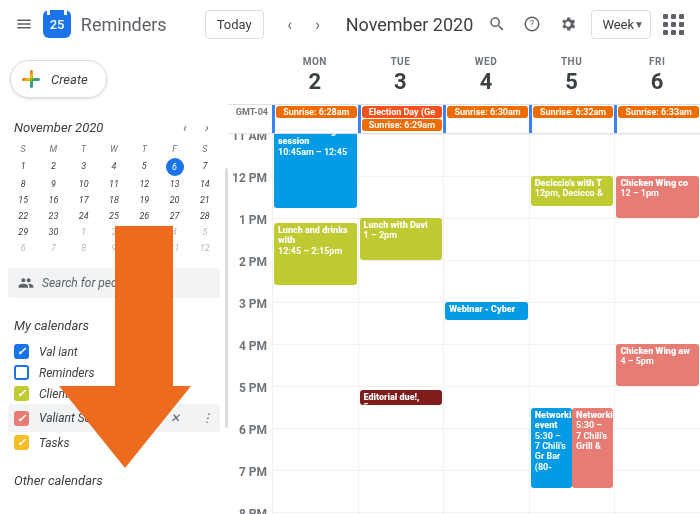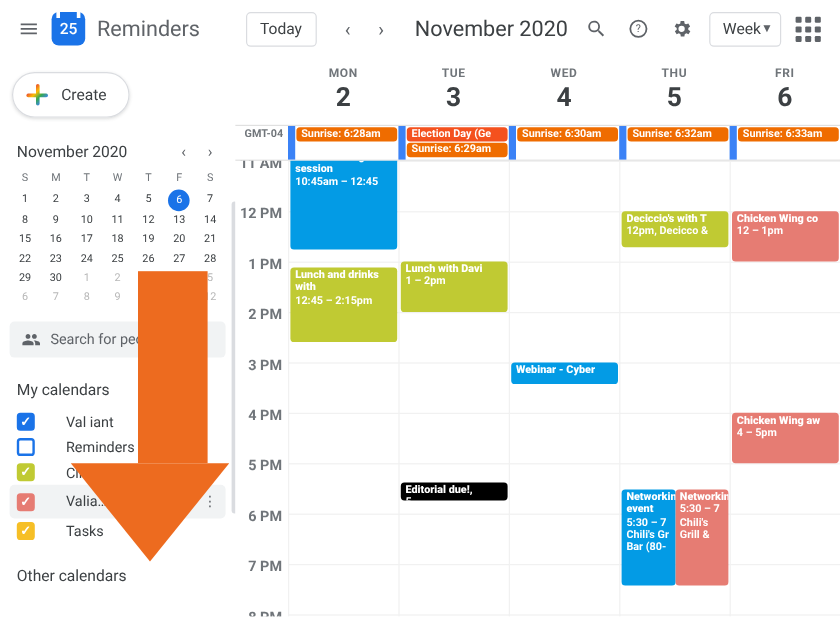--- a/index.html
+++ b/index.html
@@ -14,56 +14,56 @@
   .navarrows{display:flex;margin-left:8px;}
   .navarr{width:28px;height:28px;display:flex;align-items:center;justify-content:center;color:#5f6368;cursor:pointer;font-size:16px;}
   .monthhdr{font-size:18px;color:#3c4043;margin-left:10px;flex:0 0 auto;}
   .spacer{flex:1;}
   .viewsel{border:1px solid #dadce0;border-radius:4px;padding:6px 6px 6px 10px;font-size:13px;display:flex;align-items:center;gap:0;cursor:pointer;margin-left:4px;}
   .viewsel .caret{font-size:10px;color:#5f6368;}
   .apps-grid{display:grid;grid-template-columns:repeat(3,5px);grid-auto-rows:5px;gap:3px;margin:0 8px;cursor:pointer;}
   .apps-grid span{background:#5f6368;border-radius:1px;}
   
   .body{display:flex;height:calc(100% - 48px);}
-  .side{width:196px;padding:8px 8px 0 8px;overflow:hidden;position:relative;}
+  .side{width:228px;padding:8px 8px 0 8px;overflow:hidden;position:relative;font-style:italic;}
   .main{flex:1;display:flex;flex-direction:column;overflow:hidden;position:relative;font-weight:bold;}
   
   .create-btn{display:flex;align-items:center;gap:10px;border:1px solid #dadce0;border-radius:24px;padding:8px 18px 8px 10px;box-shadow:0 1px 3px rgba(60,64,67,.2);font-size:13px;cursor:pointer;width:fit-content;margin:4px 0 18px 2px;}
   .plus{width:20px;height:20px;position:relative;}
   .plus::before,.plus::after{content:"";position:absolute;background:linear-gradient(135deg,#ea4335 0%,#fbbc04 35%,#34a853 65%,#4285f4 100%);}
   .plus::before{left:9px;top:1px;width:3px;height:18px;border-radius:2px;}
   .plus::after{top:9px;left:1px;height:3px;width:18px;border-radius:2px;}
   
   .mini-hdr{display:flex;align-items:center;padding:0 2px 4px 6px;font-size:13px;color:#3c4043;}
   .mini-hdr .sp{flex:1;}
   .mini-hdr .ar{width:22px;height:22px;display:flex;align-items:center;justify-content:center;color:#5f6368;cursor:pointer;font-size:13px;}
   .mini-grid{display:grid;grid-template-columns:repeat(7,1fr);font-size:9px;color:#70757a;text-align:center;}
   .mini-grid .dhead{padding:2px 0 4px;}
   .mini-grid .dcell{padding:3px 0;color:#3c4043;cursor:pointer;border-radius:50%;}
   .mini-grid .dim{color:#b7b7b7;}
   .mini-grid .today{background:#1a73e8;color:#fff;border-radius:50%;width:18px;height:18px;line-height:18px;margin:0 auto;}
   
   .search-people{display:flex;align-items:center;gap:8px;background:#f1f3f4;border-radius:4px;padding:7px 10px;margin-top:12px;color:#5f6368;font-size:12px;cursor:text;}
   
   .sec-title{font-size:13px;color:#3c4043;margin:20px 0 8px 6px;}
-  .cal-item{display:flex;align-items:center;gap:26px;padding:3px 0 3px 6px;font-size:12px;cursor:pointer;}
+  .cal-item{display:flex;align-items:center;gap:10px;padding:3px 0 3px 6px;font-size:12px;cursor:pointer;}
   .cal-item.hover{background:#f1f3f4;border-radius:4px;padding-right:2px;}
   .chk{width:15px;height:15px;border-radius:3px;border:2px solid;display:flex;align-items:center;justify-content:center;}
   .chk.checked::after{content:"✓";color:#fff;font-size:11px;font-weight:700;}
   .cal-item .lbl{flex:1;white-space:nowrap;overflow:hidden;text-overflow:ellipsis;}
   .cal-item .xbtn,.cal-item .dots{width:22px;height:22px;display:flex;align-items:center;justify-content:center;color:#5f6368;cursor:pointer;border-radius:50%;}
   
   .dayheaders{display:flex;border-bottom:1px solid #e0e0e0;}
   .dayheaders .tzcol{width:44px;}
   .dayheaders .dh{flex:1;text-align:center;padding:8px 0 10px;}
   .dayheaders .dw{font-size:10px;color:#70757a;letter-spacing:.5px;}
   .dayheaders .dn{font-size:22px;color:#3c4043;margin-top:2px;}
   .allday{display:flex;border-bottom:1px solid #e0e0e0;}
   .allday .tzcol{width:44px;font-size:9px;color:#70757a;text-align:right;padding:2px 4px 0 0;}
-  .allday .adcell{flex:1;padding:1px;border-left:6px solid #3b82f6;min-height:28px;}
+  .allday .adcell{flex:1;padding:1px;border-left:3px solid #3b82f6;min-height:28px;text-align:center;}
   .chip{font-size:9px;color:#fff;border-radius:3px;padding:1px 4px;margin-bottom:1px;white-space:nowrap;overflow:hidden;text-overflow:ellipsis;cursor:pointer;}
   .grid{display:flex;flex:1;overflow:hidden;position:relative;}
   .hours{width:44px;}
   .hours .hlabel{height:42px;font-size:12px;color:#70757a;text-align:right;padding-right:5px;position:relative;top:-5px;}
   .daycols{flex:1;display:flex;position:relative;}
   .dcol{flex:1;border-left:1px solid #f1f1f1;position:relative;}
   .hlines{position:absolute;left:44px;right:0;top:0;bottom:0;pointer-events:none;}
   .hlines div{height:42px;border-top:1px solid #f1f1f1;}
   .ev{position:absolute;left:1px;right:1px;border-radius:3px;padding:2px 4px;font-size:9px;color:#fff;overflow:hidden;cursor:pointer;line-height:1.15;}
   .ev.half{right:50%;} .ev.half2{left:50%;}
@@ -297,21 +297,21 @@
           <div></div>
           <div></div>
         </div>
       <div class="daycols" id="daycols">
           <div class="dcol">
             <div class="ev" style="top: -10px; height: 84px; background: rgb(3, 155, 229);"><b>Brainstorming session</b><br>10:45am – 12:45</div>
             <div class="ev" style="top: 89px; height: 62px; background: rgb(192, 202, 51);"><b>Lunch and drinks with</b><br>12:45 – 2:15pm</div>
           </div>
           <div class="dcol">
             <div class="ev" style="top: 84px; height: 42px; background: rgb(192, 202, 51);"><b>Lunch with Davi</b><br>1 – 2pm</div>
-            <div class="ev" style="top: 268px; height: 15px; background: #000000;"><b>Editorial due!,</b><br>5</div>
+            <div class="ev" style="top: 256px; height: 15px; background: #7f1d1d;"><b>Editorial due!,</b><br>5</div>
           </div>
           <div class="dcol">
             <div class="ev" style="top: 168px; height: 18px; background: rgb(3, 155, 229);"><b>Webinar - Cyber</b></div>
           </div>
           <div class="dcol">
             <div class="ev" style="top: 42px; height: 30px; background: rgb(192, 202, 51);"><b>Deciccio's with T</b><br>12pm, Decicco &amp;</div>
             <div class="ev half" style="top: 274px; height: 80px; background: rgb(3, 155, 229);"><b>Networking event</b><br>5:30 – 7 Chili's Gr Bar (80-</div>
             <div class="ev half2" style="top: 274px; height: 80px; background: rgb(230, 124, 115);"><b>Networking</b><br>5:30 – 7 Chili's Grill &amp;</div>
           </div>
           <div class="dcol">

